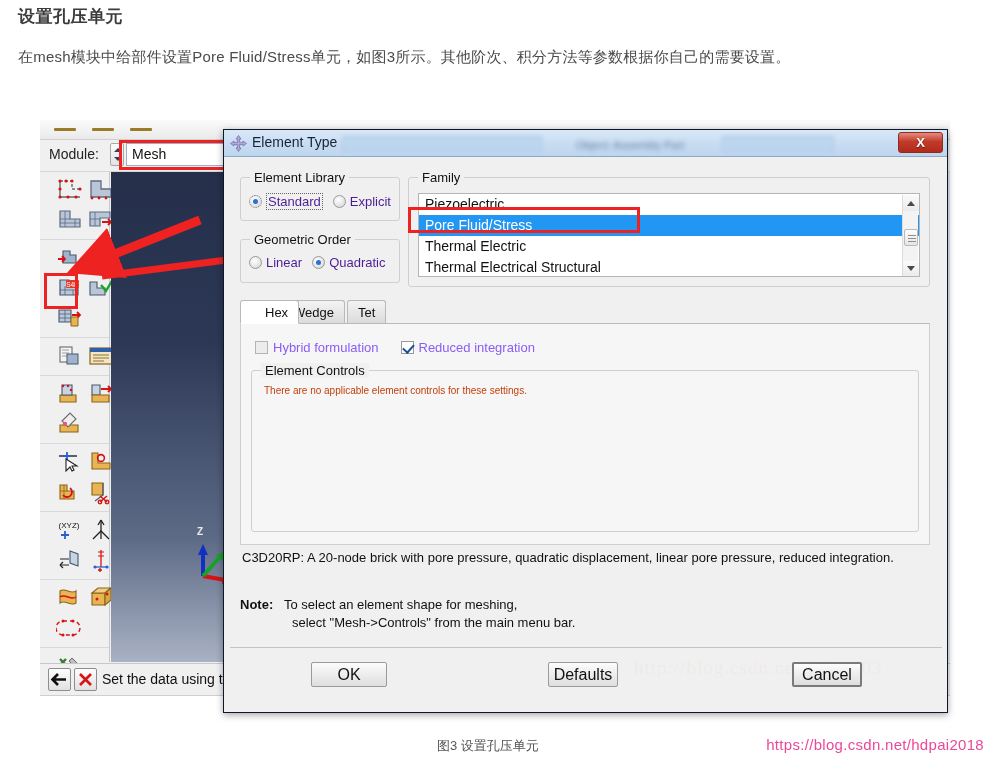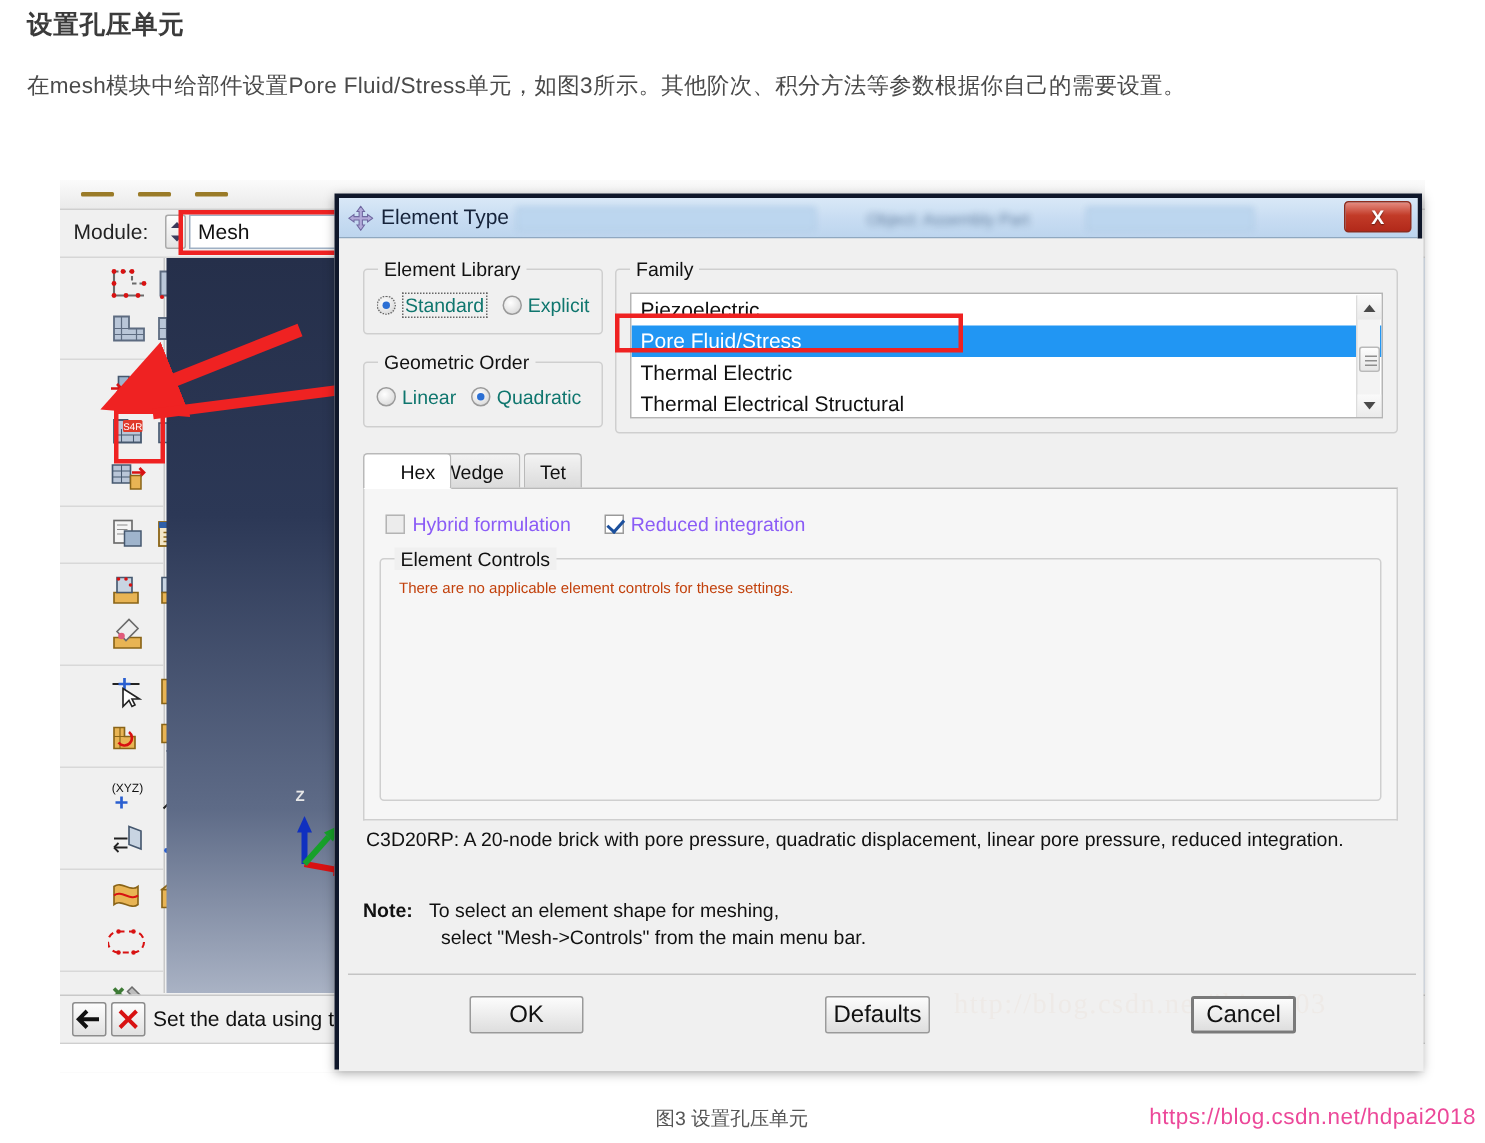--- a/index.html
+++ b/index.html
@@ -86,21 +86,21 @@
     position: absolute; left: 79px; top: 0px; width: 130px; height: 30px;
     border: 3px solid #ef2222; pointer-events:none;
   }
 
   
   #left-toolbar {
     position: absolute; left: 0px; top: 52px; width: 70px; height: 490px;
     background: #f0f0f0; border-right: 1px solid #c8c8c8;
   }
   .tool-group { position: relative; padding: 3px 0 4px 0; border-bottom: 1px solid #d8d8d8; }
-  .tool-row { display: flex; gap: 3px; padding: 2px 0; margin-left: 32px; }
+  .tool-row { display: flex; gap: 3px; padding: 2px 16px; }
   .tool-btn {
     width: 28px; height: 26px; position: relative; cursor: pointer;
   }
   .tool-redbox {
     position:absolute; left:4px; top:0px; width:34px; height:36px;
     border:3px solid #ef2222; pointer-events:none;
   }
 
   
   #viewport {
@@ -138,21 +138,21 @@
   }
 
   
   #arrows { position:absolute; left:0; top:0; width:910px; height:595px; pointer-events:none; }
 
   
   #element-type-dialog {
     position: absolute; left: 183px; top: 9px;
     width: 725px; height: 584px;
     background: #f0f0f0;
-    border: 3px solid #0f172a;
+    border: 1px solid #0f172a;
     box-shadow: 0 2px 7px rgba(0,0,0,0.35);
   }
   #et-titlebar {
     position: relative; height: 27px;
     background: linear-gradient(#d9e8f7, #c7dcf2 55%, #bdd5ee);
     border-bottom: 1px solid #8fa8c0;
   }
   #et-title-icon { position:absolute; left:6px; top:5px; width:17px; height:17px; }
   #et-title-text {
     position:absolute; left:28px; top:4px; font-size:14px; color:#16233a;
@@ -187,21 +187,21 @@
     position:absolute; top:-8px; left:9px; background:#f0f0f0;
     padding:0 4px; font-size:13px; color:#111;
   }
 
   #gb-element-library { left:16px; top:20px; width:160px; height:44px; }
   #gb-geometric-order { left:16px; top:82px; width:160px; height:44px; }
   #gb-family { left:184px; top:20px; width:522px; height:110px; }
   #gb-element-controls { left:16px; top:213px; width:690px; height:172px; }
 
   .radio-row { position:absolute; left:8px; top:15px; display:flex; gap:10px; align-items:center; }
-  .radio { display:flex; align-items:center; gap:4px; font-size:13px; color:#0f766e; cursor:pointer; }
+  .radio { display:flex; align-items:center; gap:4px; font-size:13px; color:#4c1d95; cursor:pointer; }
   .radio .dot {
     width:13px; height:13px; border-radius:50%;
     background: radial-gradient(circle at 40% 35%, #ffffff, #e4e4e4 60%, #cfcfcf);
     border:1px solid #9a9a9a; position:relative; flex:none;
   }
   .radio.checked .dot::after {
     content:""; position:absolute; left:3px; top:3px; width:5px; height:5px;
     border-radius:50%; background:#2b6fd4;
   }
   .radio.focus > span { border:1px dotted #666; padding:0 1px; }

